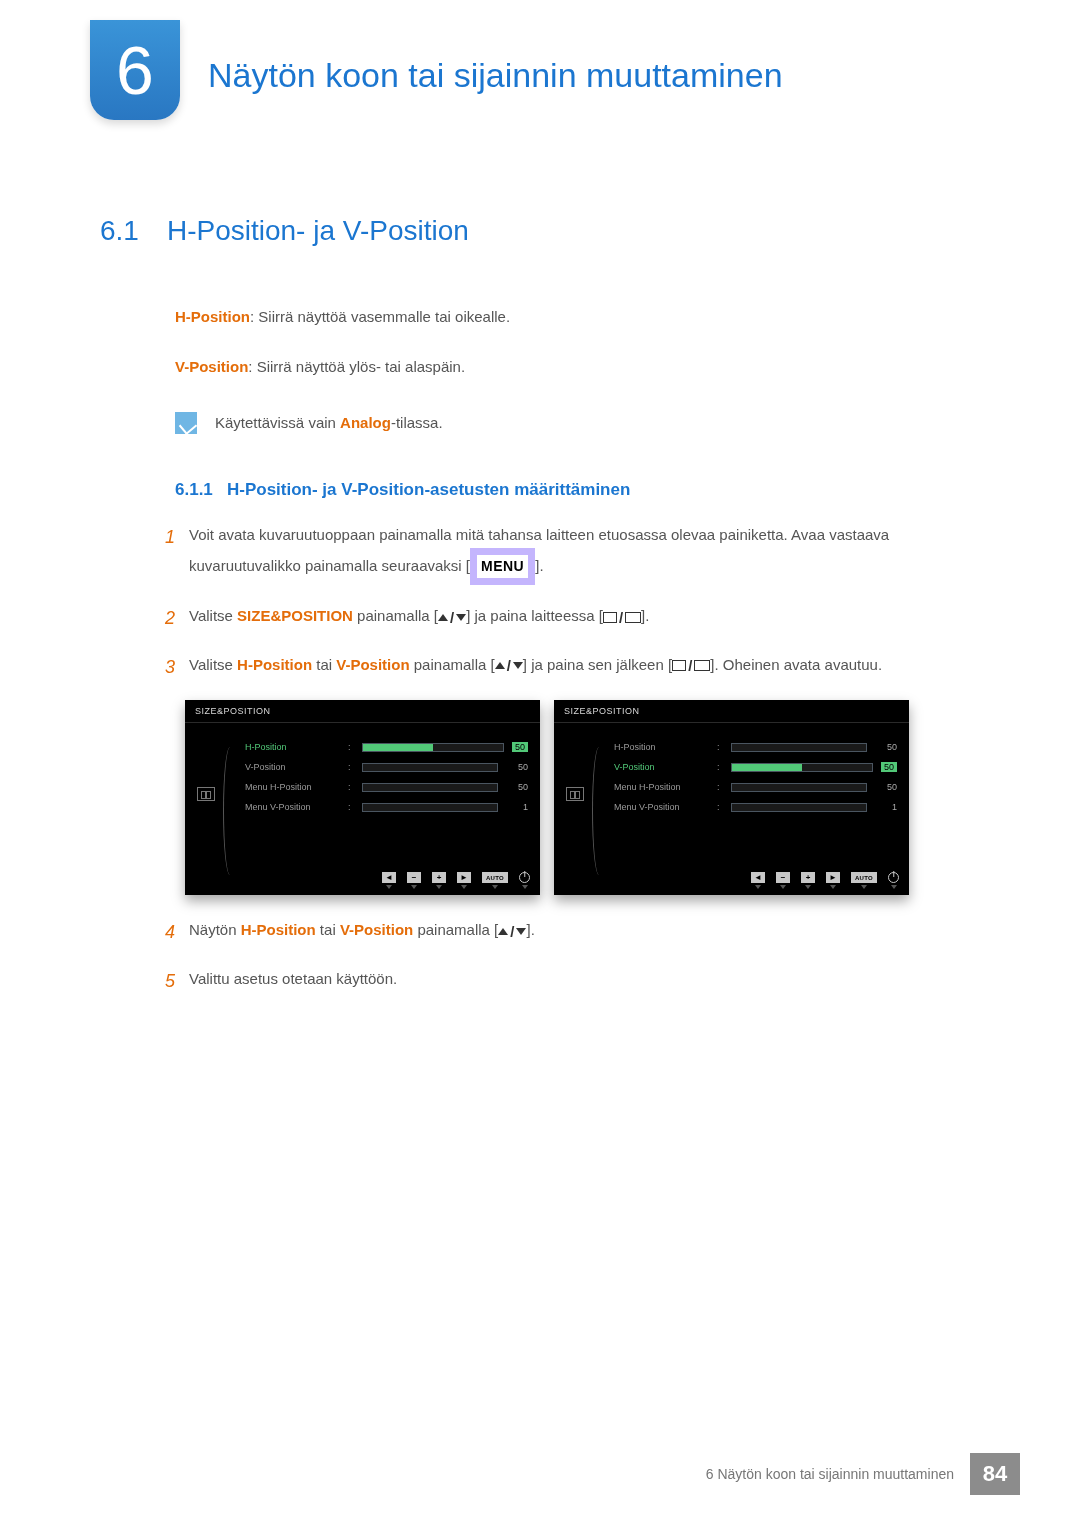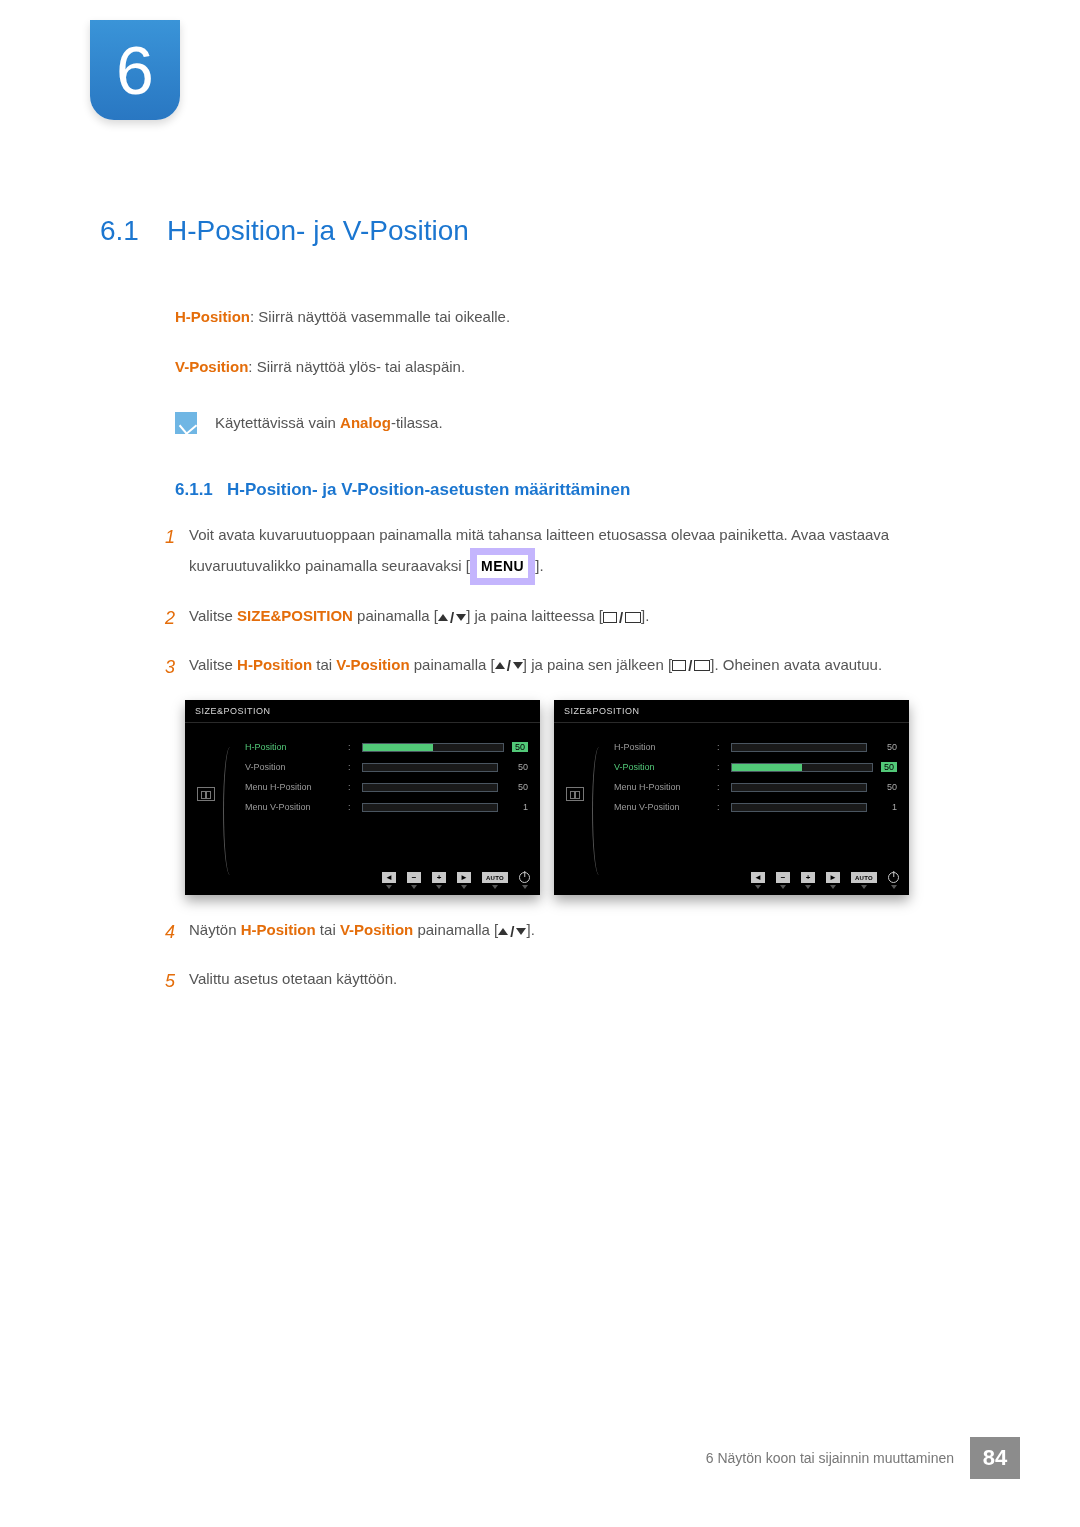--- a/index.html
+++ b/index.html
@@ -271,21 +271,21 @@
     transform:translateX(-50%);
   }
   .omark {
     width:0; height:0;
     border-left: 3px solid transparent;
     border-right: 3px solid transparent;
     border-top: 4px solid #555;
   }
   .footer {
     position: absolute;
-    bottom: 48px;
+    bottom: 32px;
     right: 60px;
     display: flex;
     align-items: center;
     gap: 16px;
   }
   .footer-text {
     color: #777;
     font-size: 14px;
   }
   .page-num {
@@ -298,20 +298,21 @@
     display: flex;
     align-items: center;
     justify-content: center;
   }
 </style>
 </head>
 <body>
 
 <div class="header">
   <div class="chapter-badge">6</div>
+  <div class="chapter-title">Näytön koon tai sijainnin muuttaminen</div>
 </div>
 
 <div class="section-heading">
   <span>6.1</span>
   <span>H-Position- ja V-Position</span>
 </div>
 
 <div class="content">
   <p class="p1">
     <span class="orange">H-Position</span><span>: Siirrä näyttöä vasemmalle tai oikealle.</span>

